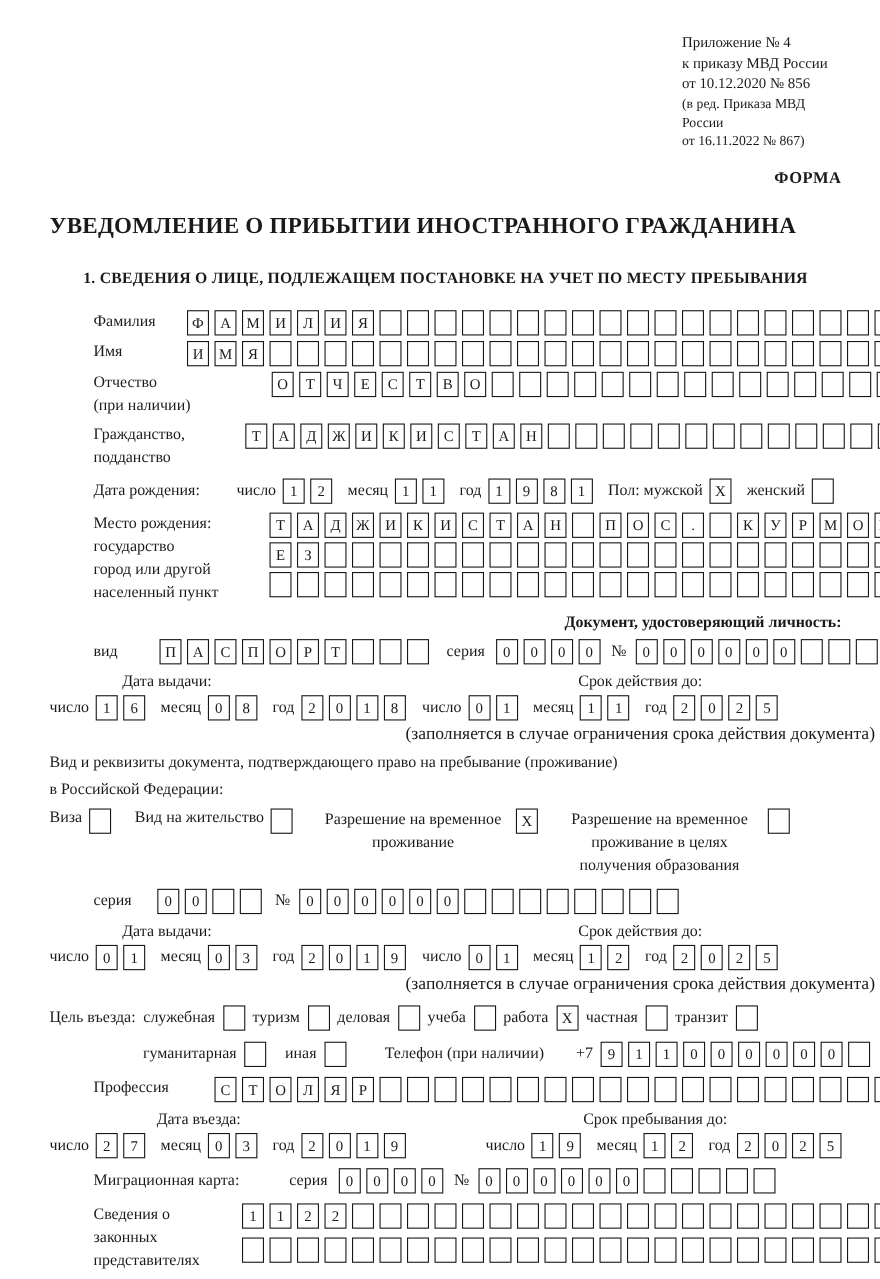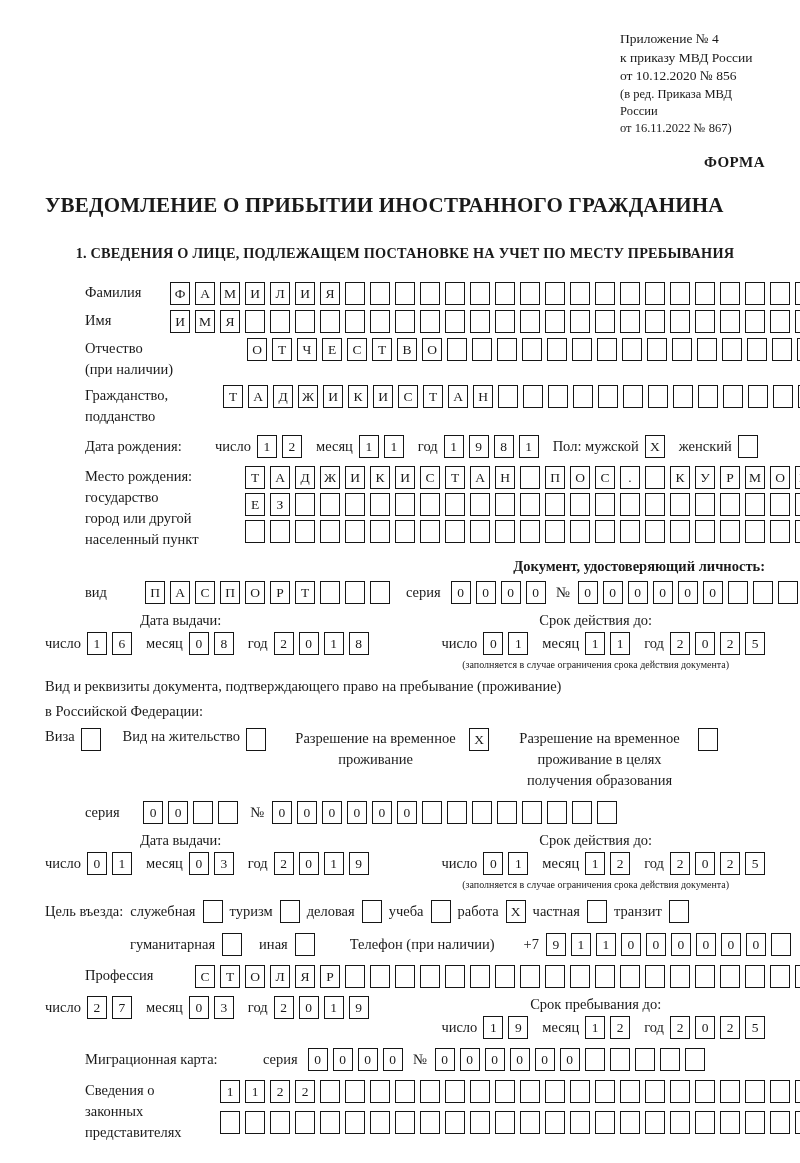--- a/index.html
+++ b/index.html
@@ -32,21 +32,21 @@
   .stack > .cells { display:flex; margin-bottom:4px; }
   .stack > .cells:last-child { margin-bottom:0; } .mt8 { margin-top:8px; }
   .dategrp { display:flex; align-items:center; gap:6px; }
   .dategrp .dlabel { margin-left:8px; }
   .dategrp .dlabel:first-child { margin-left:0; }
 
   .date-sec { display:flex; margin-top:8px; }
   .date-col-l { width:395px; }
   .date-col-r { flex:1; }
   .date-hdr { text-align:center; margin-bottom:3px; }
-  .date-note { font-size:10px; text-align:center; margin-top:4px; white-space:nowrap; }
+  .date-note { font-size:16px; text-align:center; margin-top:4px; white-space:nowrap; }
 
   .doc-hdr { text-align:right; font-weight:bold; margin-top:8px; margin-bottom:6px; }
 
   .permit-row { display:flex; align-items:flex-start; margin-top:8px; }
   .permit-opt { display:flex; align-items:flex-start; gap:6px; }
   .opt-label-c { text-align:center; line-height:1.45; }
   .w175 { width:175px; } .w185 { width:185px; }
 
   .goal-row { display:flex; align-items:center; gap:7px; margin-top:10px; flex-wrap:nowrap; }
   .goal-row .lblx { flex:none; }
@@ -592,20 +592,21 @@
         <span class="cell"></span>
         <span class="cell"></span>
         <span class="cell"></span>
         <span class="cell"></span>
         <span class="cell"></span>
       </span>
   </div>
 
   <div class="date-sec">
     <div class="date-col-l">
+      <div class="date-hdr" style="margin-right:110px">Дата въезда:</div>
       <div class="dategrp">
         <span>число</span>
         <span class="cells">
             <span class="cell">2</span>
             <span class="cell">7</span>
           </span>
         <span class="dlabel">месяц</span>
         <span class="cells">
             <span class="cell">0</span>
             <span class="cell">3</span>

